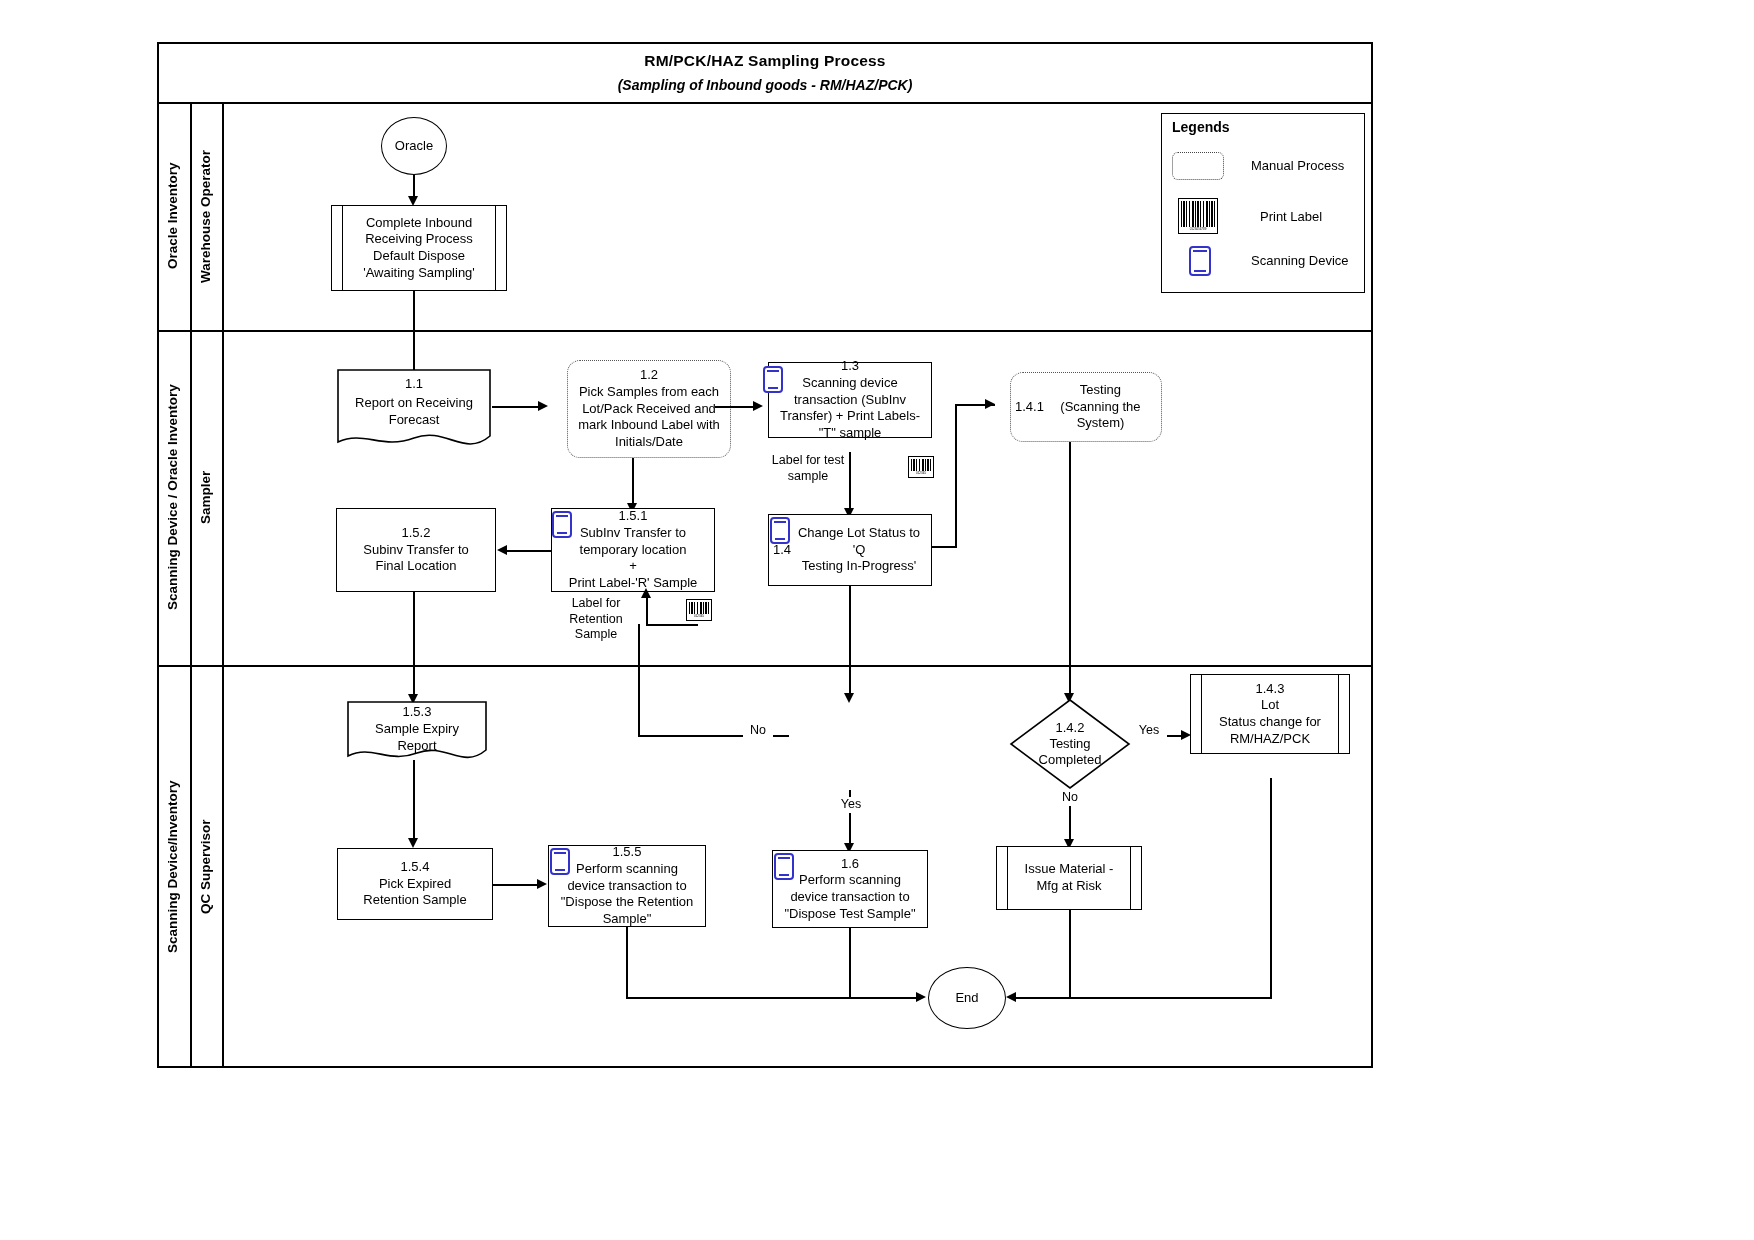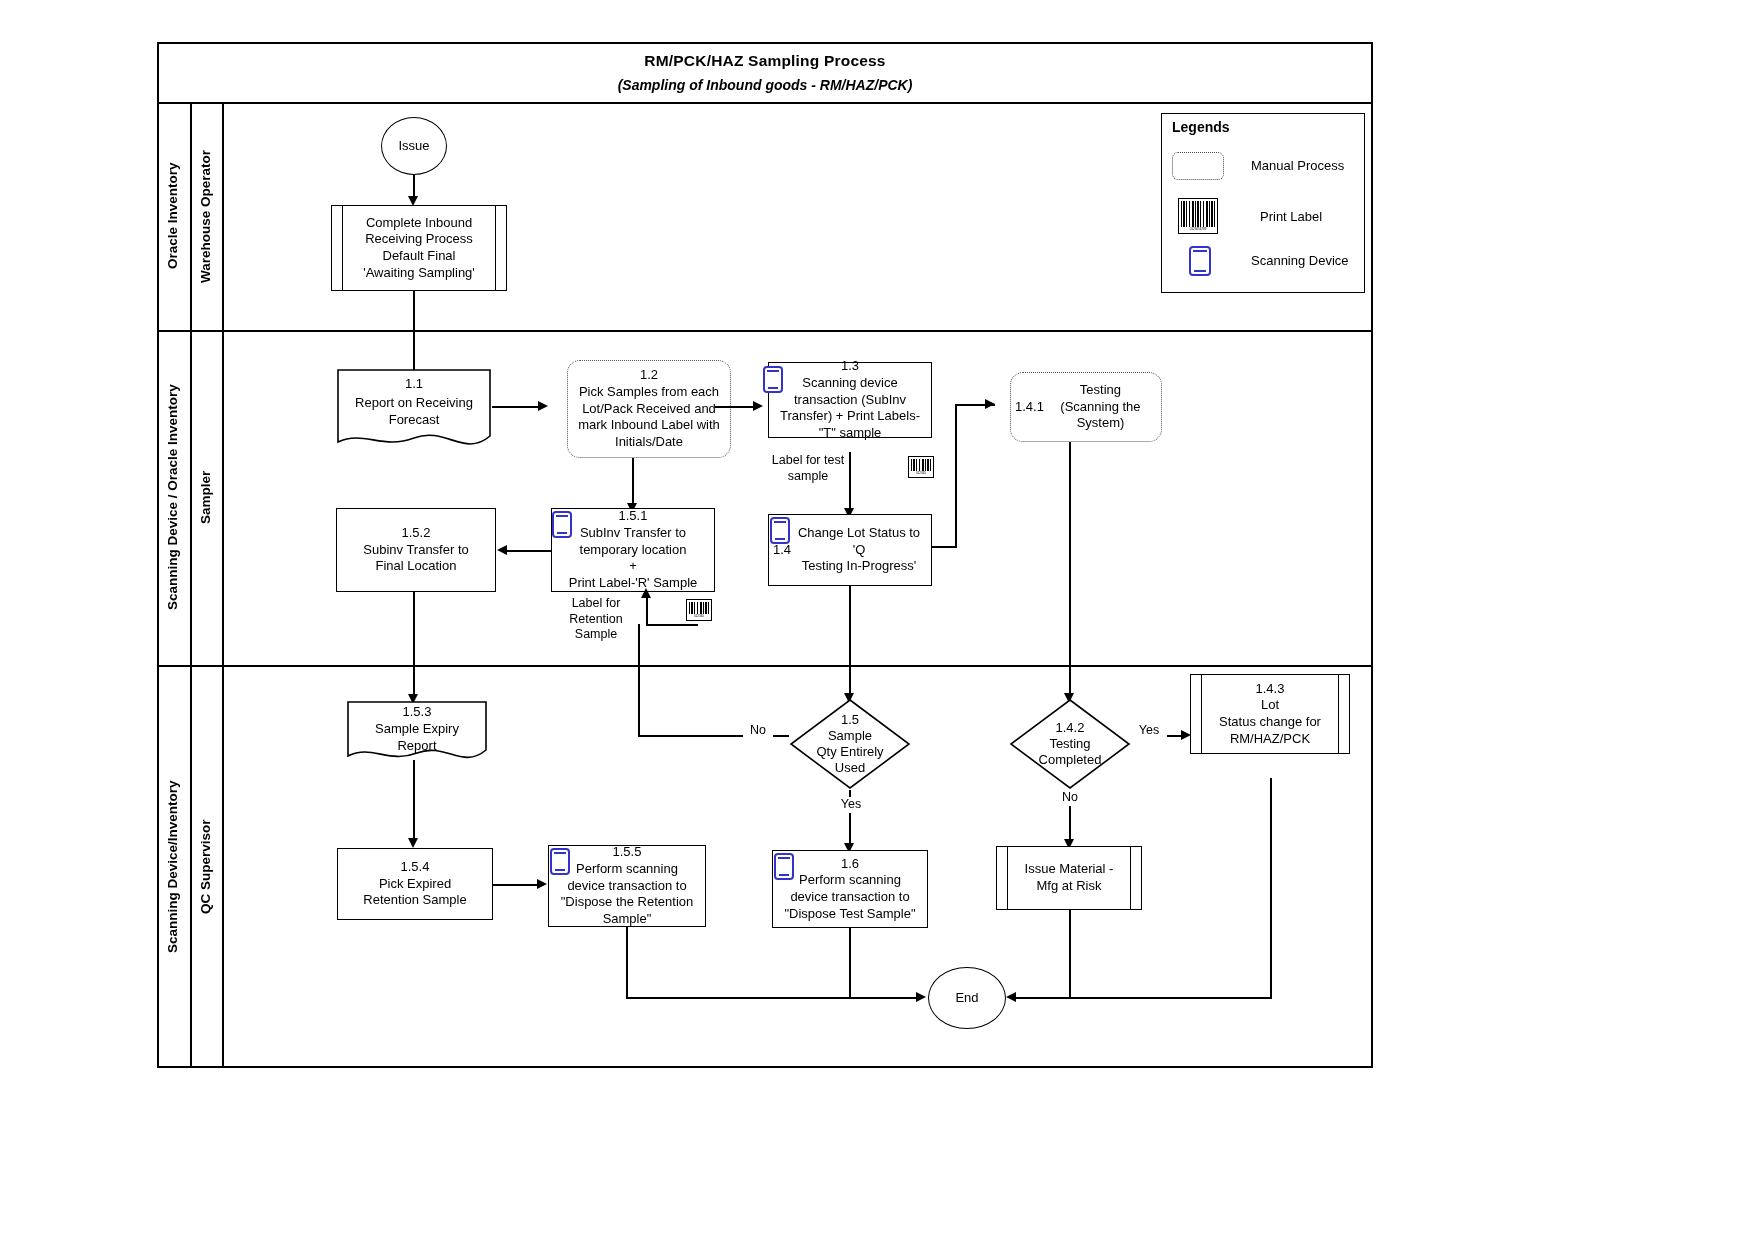--- a/index.html
+++ b/index.html
@@ -97,31 +97,31 @@
 
   <div class="lane-label" style="left:157px;top:102px;width:33px;height:228px;">Oracle Inventory</div>
   <div class="lane-label" style="left:190px;top:102px;width:32px;height:228px;">Warehouse Operator</div>
 
   <div class="lane-label" style="left:157px;top:330px;width:33px;height:335px;">Scanning Device / Oracle Inventory</div>
   <div class="lane-label" style="left:190px;top:330px;width:32px;height:335px;">Sampler</div>
 
   <div class="lane-label" style="left:157px;top:665px;width:33px;height:403px;">Scanning Device/Inventory</div>
   <div class="lane-label" style="left:190px;top:665px;width:32px;height:403px;">QC Supervisor</div>
 
-  <div class="node term" style="left:381px;top:117px;width:66px;height:58px;">Issue</div>
+  <div class="node term" style="left:381px;top:117px;width:66px;height:58px;">Oracle</div>
 
   <div class="conn v" style="left:413px;top:175px;height:24px;"></div>
   <div class="arrow down" style="left:408px;top:196px;"></div>
 
   <div class="node predef" style="left:331px;top:205px;width:176px;height:86px;">
     <span class="bars bl"></span>
     <span class="bars br"></span>
     <span>Complete Inbound
 Receiving Process
-Default Final
+Default Dispose
 'Awaiting Sampling'</span>
   </div>
 
   <div class="legend-box" style="left:1161px;top:113px;width:204px;height:180px;"></div>
   <div class="legend-title" style="left:1172px;top:119px;">Legends</div>
 
   <div class="legend-manual" style="left:1172px;top:152px;width:50px;height:26px;"></div>
   <div class="legend-text" style="left:1251px;top:158px;">Manual Process</div>
 
   <div class="barcode" style="left:1178px;top:198px;width:40px;height:36px;">
@@ -263,29 +263,20 @@
 
   <div class="node proc" style="left:548px;top:845px;width:158px;height:82px;flex-direction:column;">
     <span>1.5.5</span>
     <span>Perform scanning
 device transaction to
 "Dispose the Retention
 Sample"</span>
   </div>
   <div class="scan-icon" style="left:550px;top:848px;"></div>
 
-  <div class="diamond" style="left:789px;top:698px;width:122px;height:92px;">
-    <svg width="122" height="92" viewBox="0 0 122 92">
-      <polygon points="61,2 120,46 61,90 2,46" fill="#ffffff" stroke="#000000" stroke-width="1.6"></polygon>
-    </svg>
-    <div class="dmtext"><span>1.5</span>
-<span>Sample
-Qty Entirely
-Used</span></div>
-  </div>
 
   <div class="conn h" style="left:638px;top:735px;width:151px;"></div>
   <div class="conn v" style="left:638px;top:624px;height:112px;"></div>
   <div class="edgelabel" style="left:743px;top:723px;width:26px;">No</div>
 
   <div class="conn v" style="left:849px;top:790px;height:58px;"></div>
   <div class="arrow down" style="left:844px;top:843px;"></div>
   <div class="edgelabel" style="left:833px;top:797px;width:32px;">Yes</div>
 
   <div class="node proc" style="left:772px;top:850px;width:156px;height:78px;flex-direction:column;">

